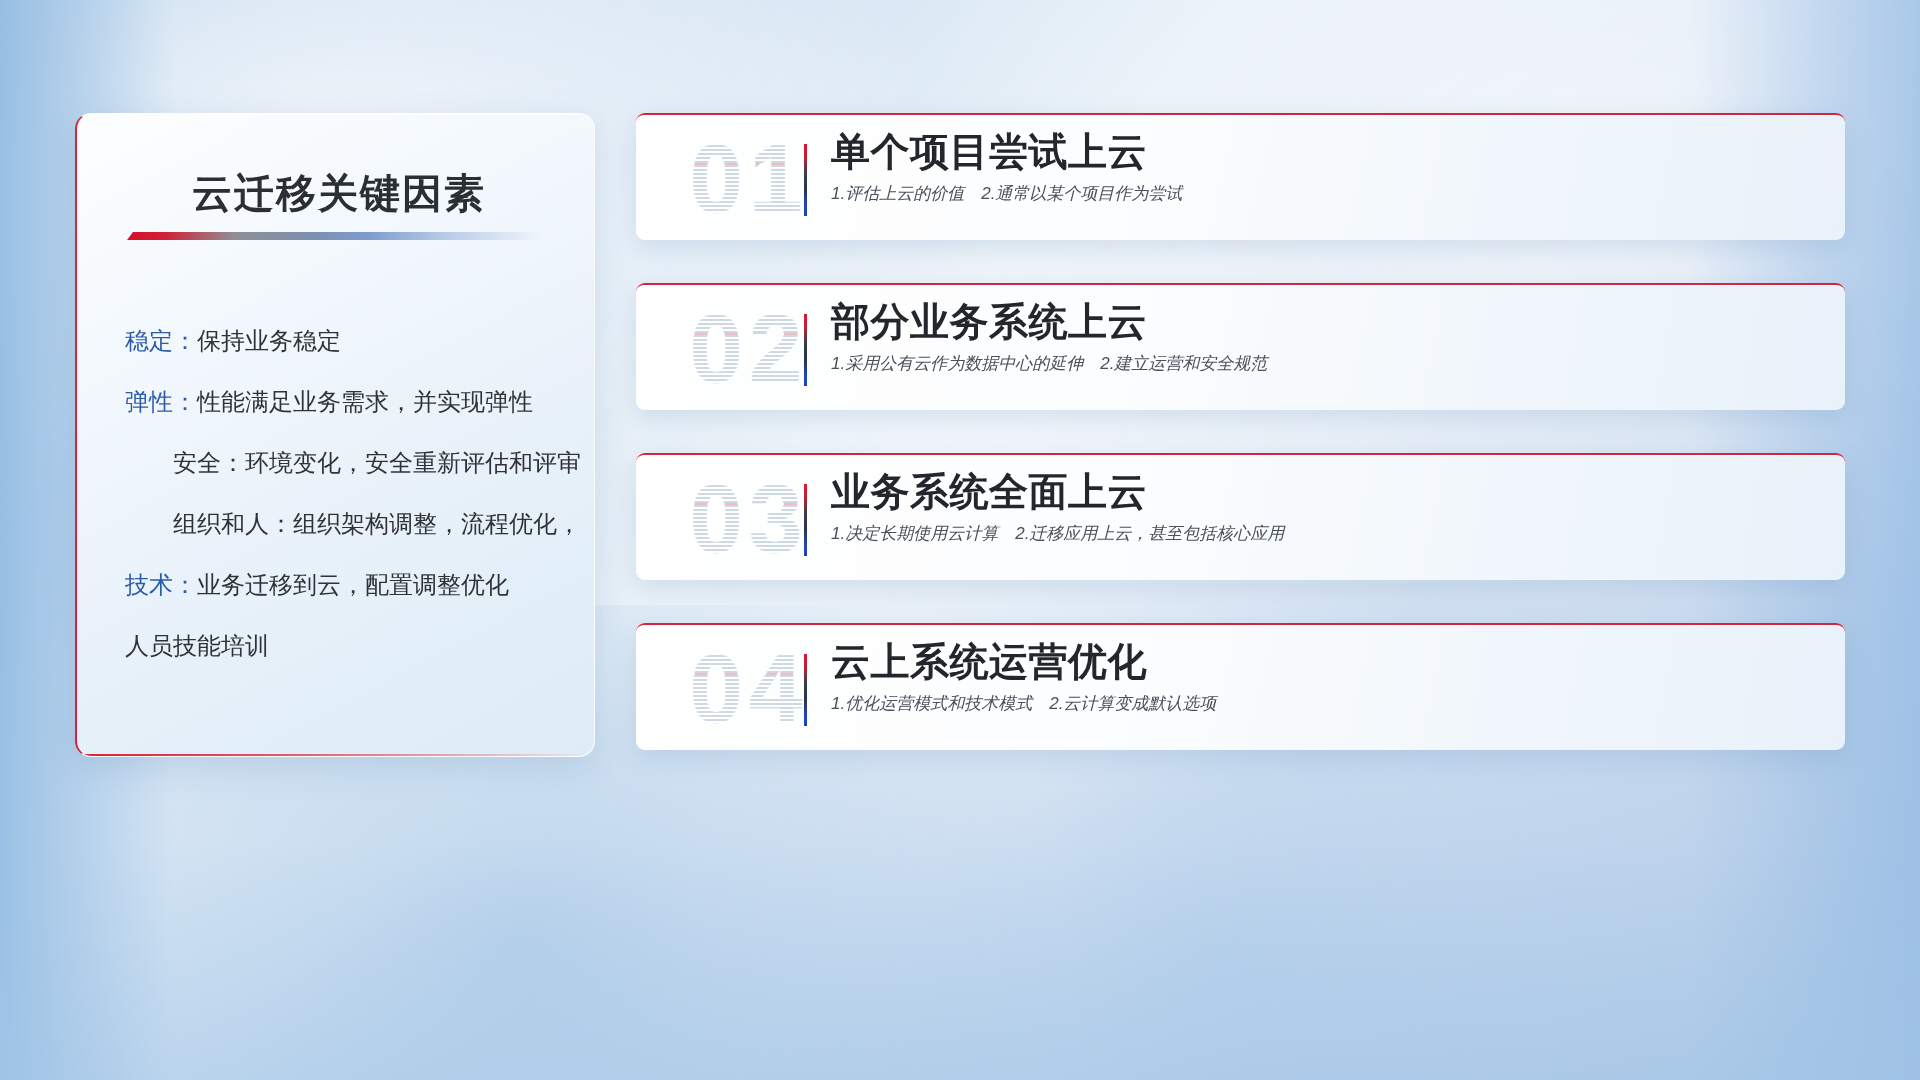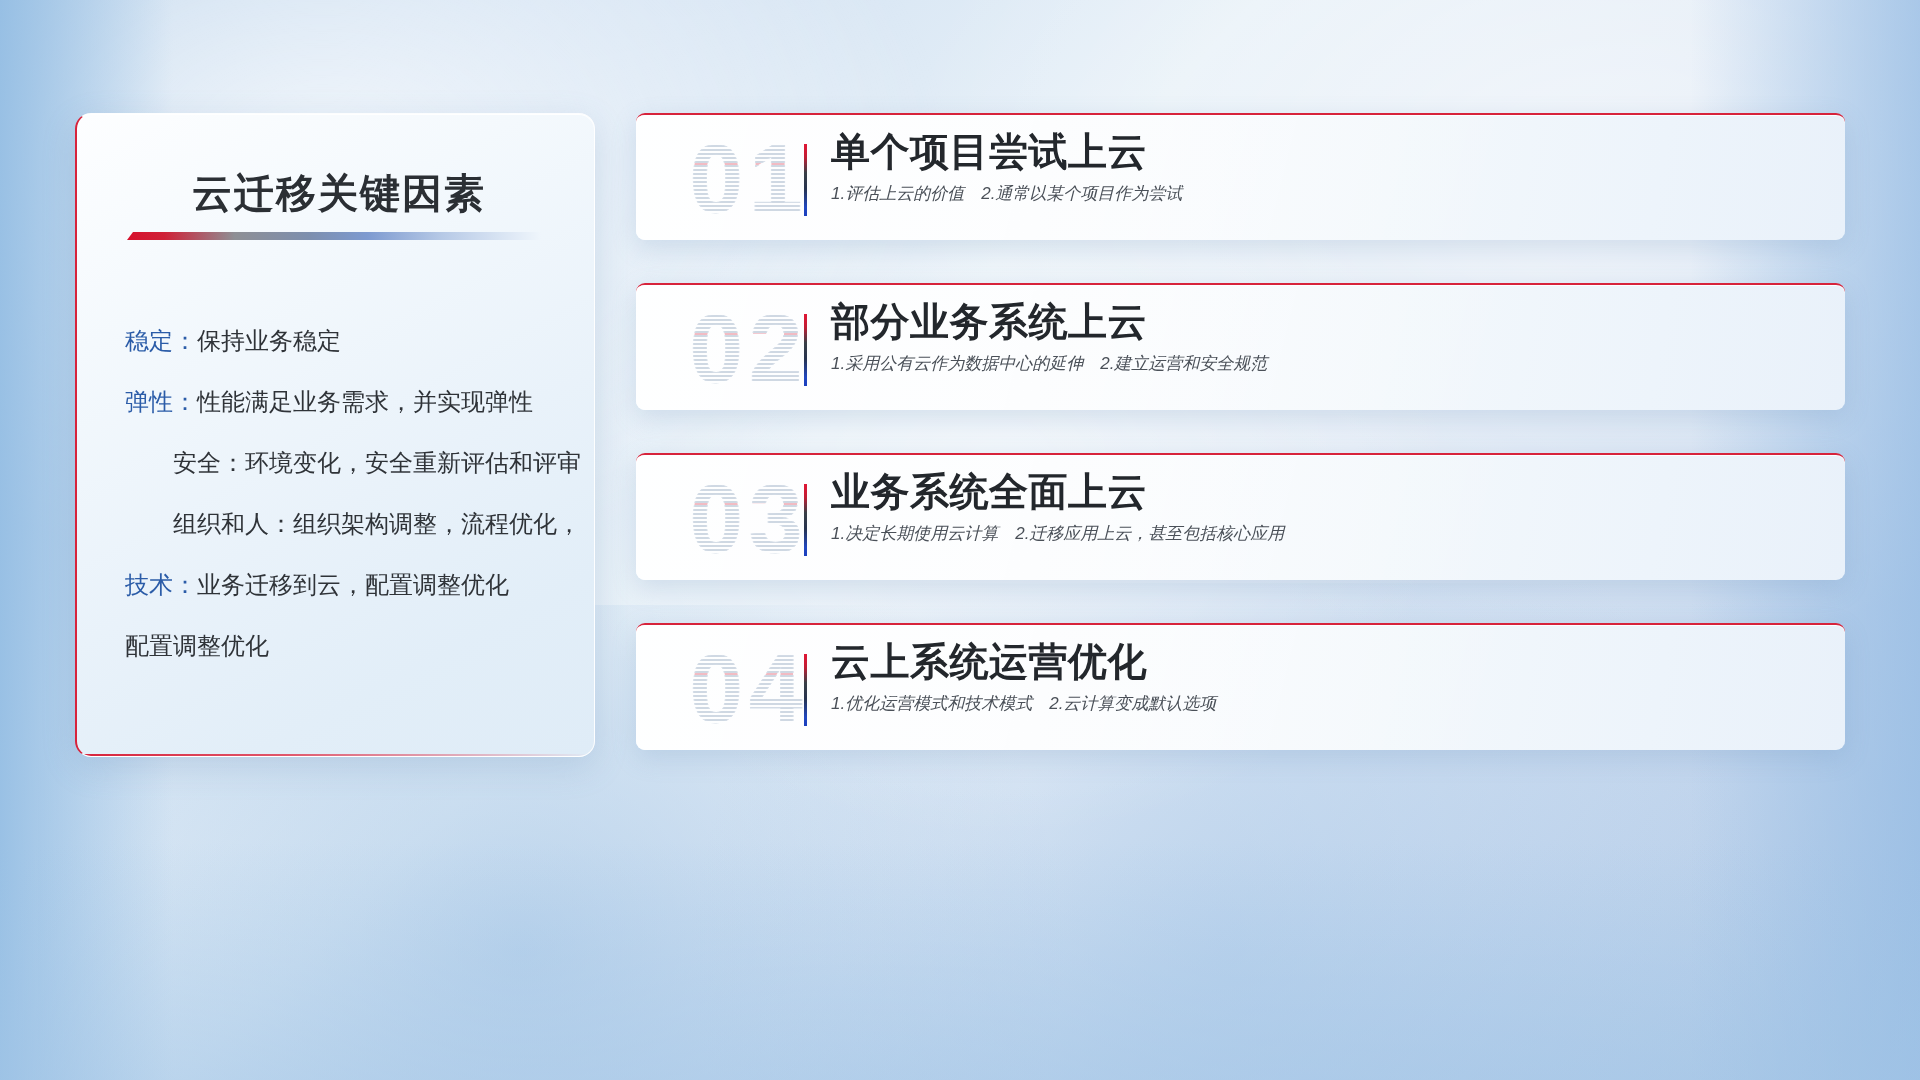--- a/index.html
+++ b/index.html
@@ -163,21 +163,21 @@
 
 <section class="left-card">
   <h1 class="panel-title">云迁移关键因素</h1>
   <div class="panel-rule"></div>
   <div class="panel-list" id="panel-list">
       <div class="panel-line"><span class="lbl">稳定：</span><span class="txt">保持业务稳定</span></div>
       <div class="panel-line"><span class="lbl">弹性：</span><span class="txt">性能满足业务需求，并实现弹性</span></div>
       <div class="panel-line"><span class="lbl dark">安全：</span><span class="txt">环境变化，安全重新评估和评审</span></div>
       <div class="panel-line"><span class="lbl dark">组织和人：</span><span class="txt">组织架构调整，流程优化，</span></div>
       <div class="panel-line"><span class="lbl">技术：</span><span class="txt">业务迁移到云，配置调整优化</span></div>
-      <div class="panel-line"><span class="txt">配置调整优化</span></div>
+      <div class="panel-line"><span class="txt">人员技能培训</span></div>
     </div>
 </section>
 
 <section class="cards" id="cards">
     <article class="card">
       <div class="card-sheen"></div>
       <div class="card-num">01</div>
       <div class="card-num-glitch">01</div>
       <div class="card-divider"></div>
       <div class="card-body">

